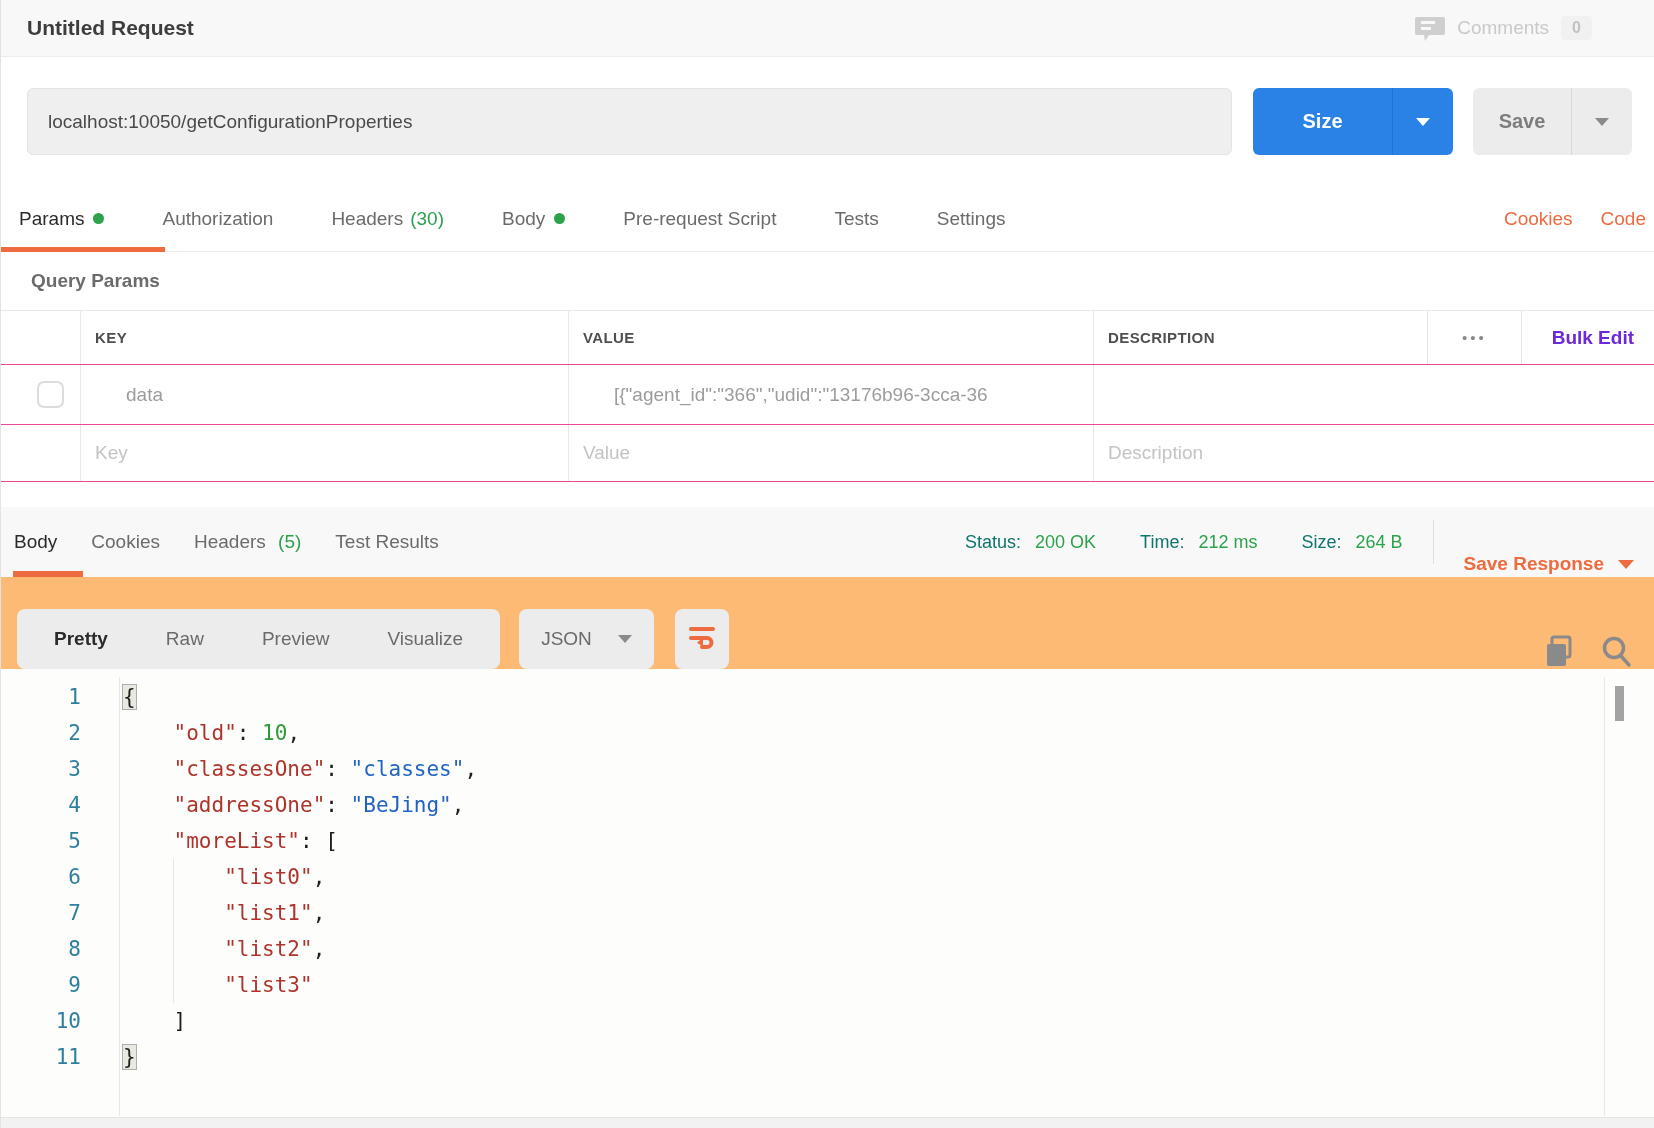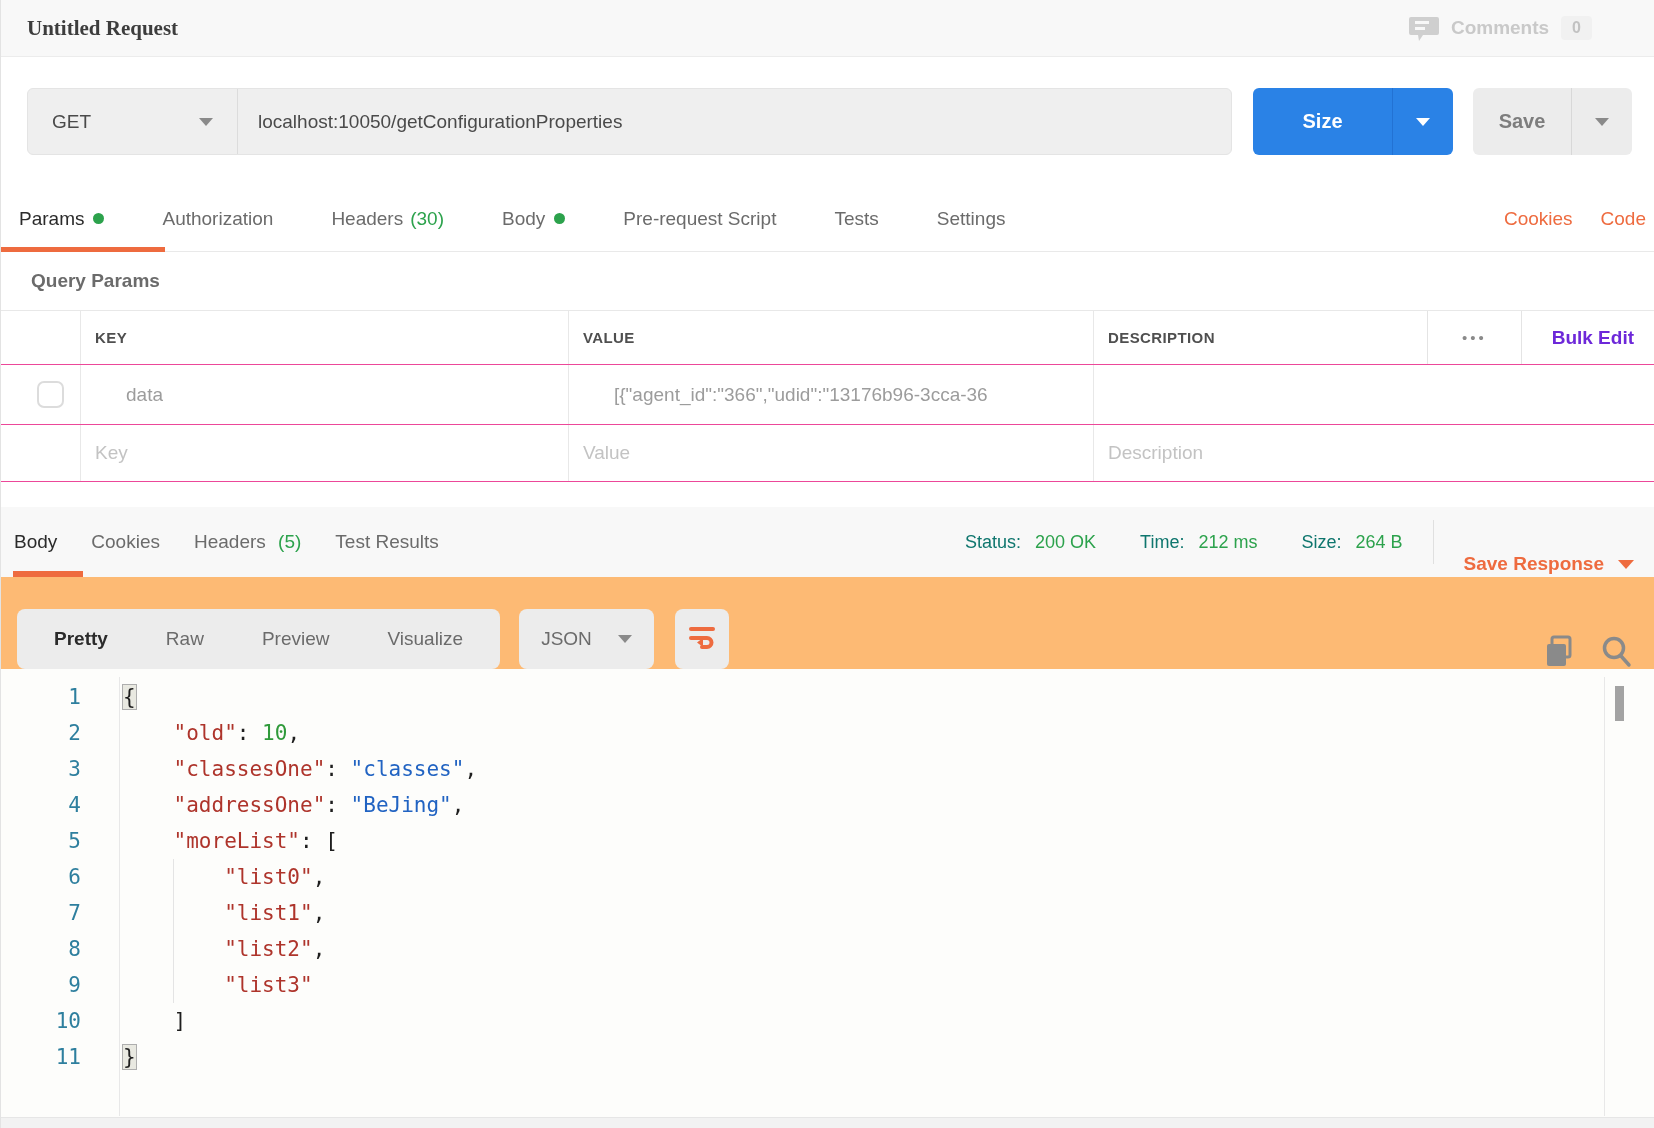--- a/index.html
+++ b/index.html
@@ -1,23 +1,23 @@
 <!DOCTYPE html>
 <html><head>
 <meta charset="utf-8">
 <style>
   * { margin:0; padding:0; box-sizing:border-box; }
   html,body { width:1654px; height:1128px; background:#fff; font-family:"Liberation Sans", sans-serif; }
   .page { width:1654px; height:1128px; border-left:1px solid #e3e3e3; display:flex; flex-direction:column; overflow:hidden; background:#fff; }
 
   
   .top-header { height:57px; background:#f8f8f8; border-bottom:1px solid #ececec; display:flex; align-items:center; padding:0 26px; }
-  .req-title { font-size:21px; font-weight:bold; color:#3d3d3d;font-family:Liberation Serif, serif; }
+  .req-title { font-size:21px; font-weight:bold; color:#3d3d3d; }
   .comments-wrap { margin-left:auto; display:flex; align-items:center; gap:12px; margin-right:36px; }
-  .comments-label { font-size:19px; font-weight:bold; color:#c9c9c9; }
+  .comments-label { font-size:19px; font-weight:normal; color:#c9c9c9; }
   .comments-badge { background:#f1f1f1; border-radius:4px; padding:3px 11px; font-size:16px; font-weight:bold; color:#c2c2c2; }
 
   
   .request-row { height:129px; display:flex; align-items:center; padding:0 22px 0 26px; background:#fff; }
   .url-group { display:flex; height:67px; flex:1; border:1px solid #e4e4e4; border-radius:6px; background:#efefef; overflow:hidden; }
   .method-box { width:210px; display:flex; align-items:center; padding:0 24px; border-right:1px solid #dcdcdc; cursor:pointer; }
   .method-label { font-size:19px; color:#4a4a4a; }
   .method-box .caret { margin-left:auto; color:#8a8a8a; }
   .url-input { flex:1; display:flex; align-items:center; padding:16px 20px; font-size:19px; color:#4a4a4a; }
   .send-group { display:flex; height:67px; margin-left:21px; border-radius:6px; overflow:hidden; background:#2a82e6; }
@@ -116,24 +116,20 @@
             <rect x="6" y="13" width="10" height="3" fill="#f8f8f8"></rect>
           </svg>
       </span>
       <span class="comments-label">Comments</span>
       <span class="comments-badge">0</span>
     </div>
   </div>
 
   <div class="request-row">
     <div class="url-group">
-      <div class="method-box">
-        <span class="method-label">GET</span>
-        <span class="caret"></span>
-      </div>
       <div class="url-input">localhost:10050/getConfigurationProperties</div>
     </div>
     <div class="send-group">
       <div class="send-main">Size</div>
       <div class="send-caret">
           <span class="caret"></span>
         </div>
     </div>
     <div class="save-group">
       <div class="save-main">Save</div>

